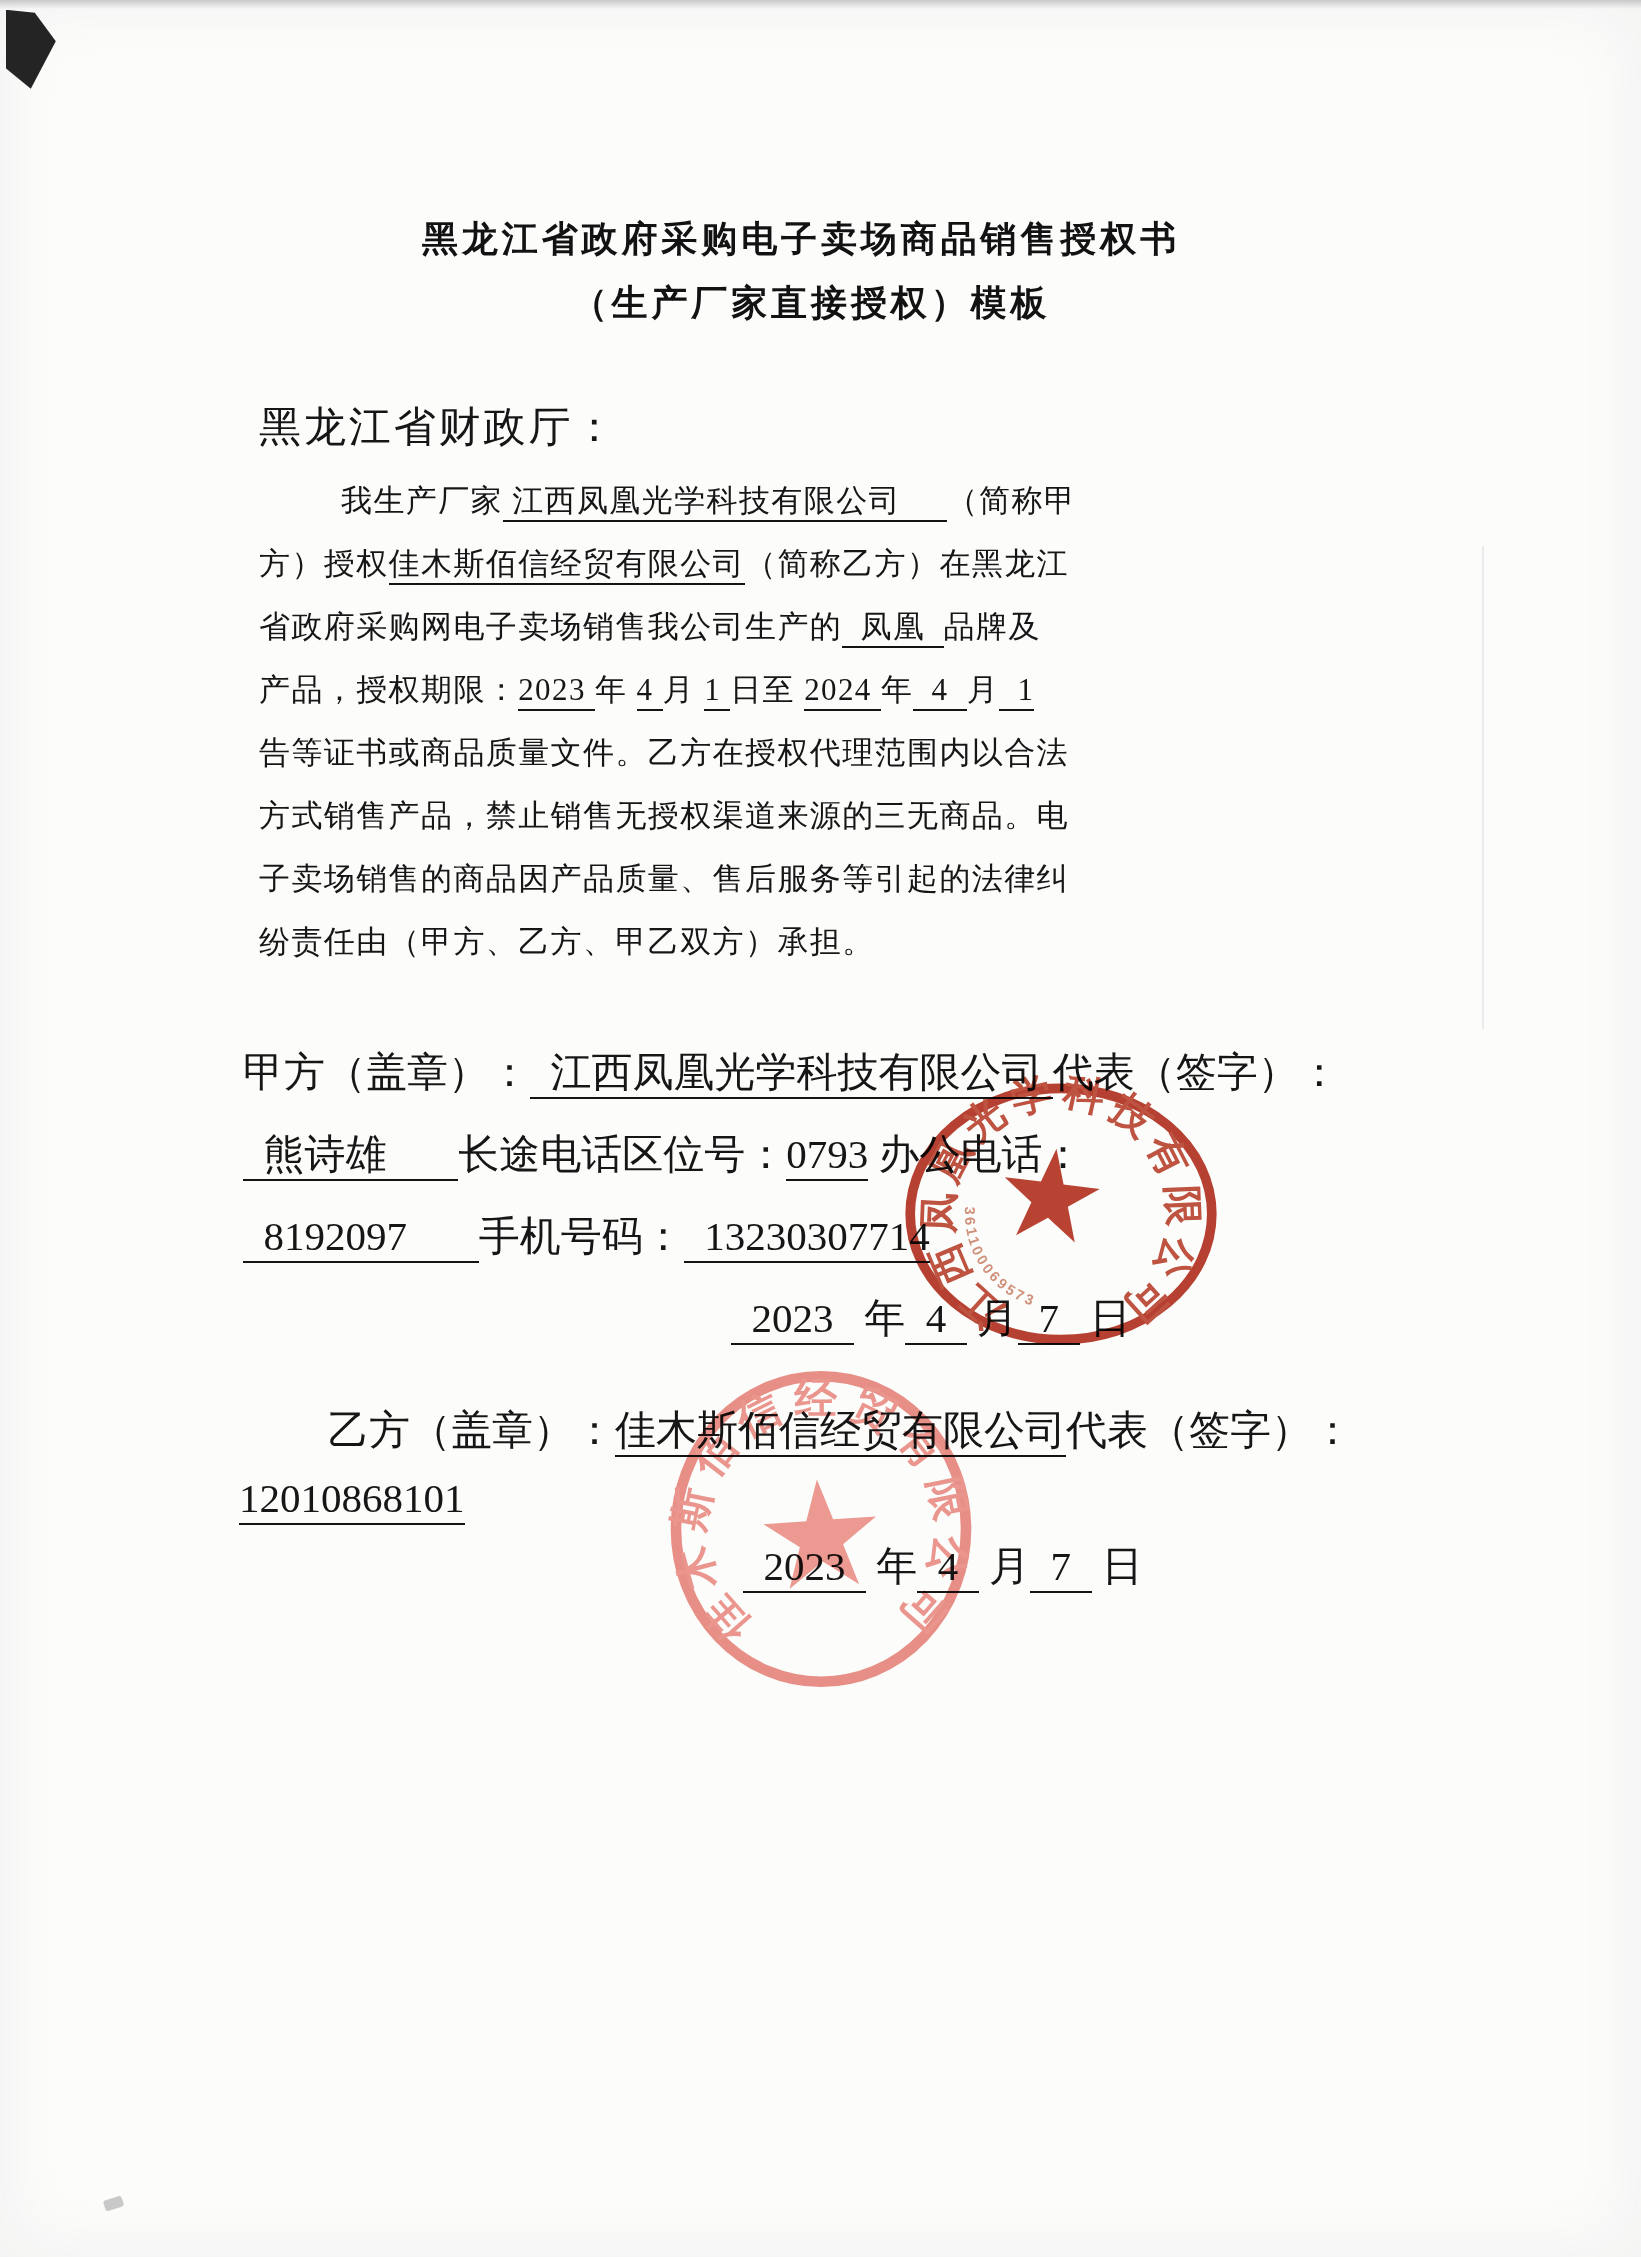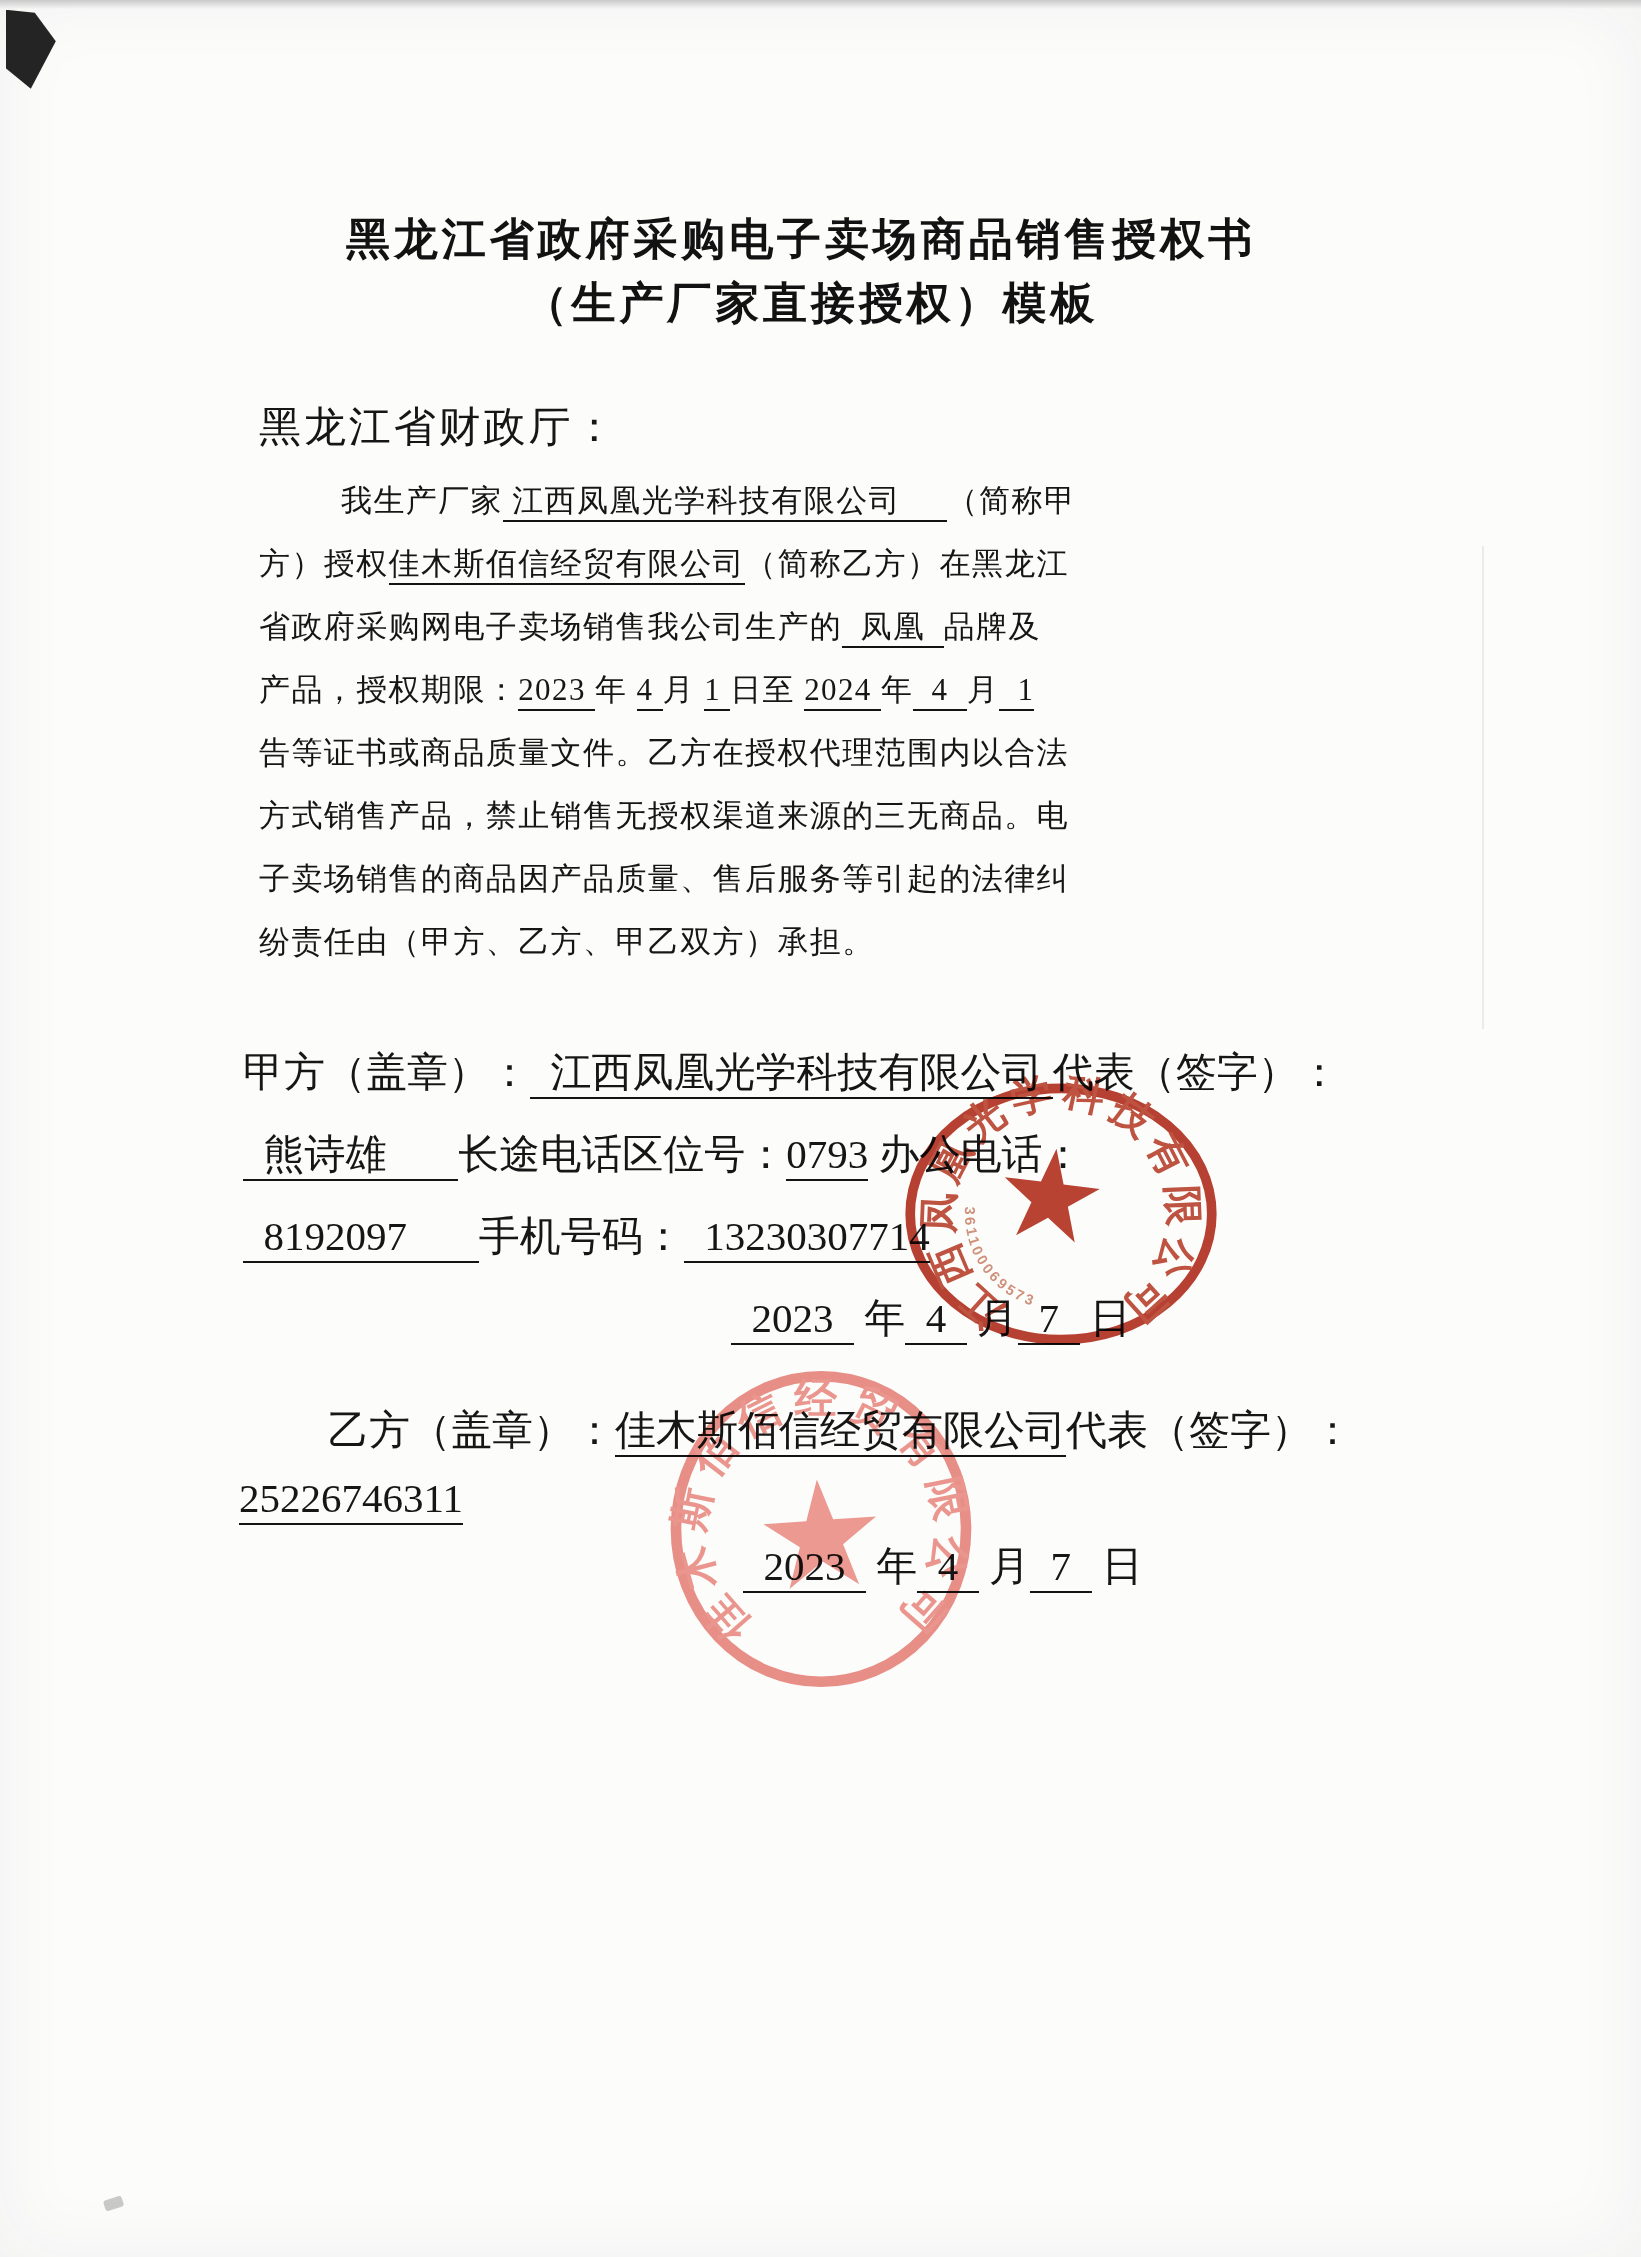--- a/index.html
+++ b/index.html
@@ -17,21 +17,21 @@
   .corner-mark{position:absolute;left:5.8px;top:9.7px;width:50px;height:79px;
     background:#242424;clip-path:polygon(0 0,58% 4%,100% 40%,50% 100%,0 74%);}
   .mark-bl{position:absolute;left:104px;top:2198px;width:19.3px;height:10.6px;
     background:#bcbcbc;transform:rotate(-18deg);border-radius:2.9px;opacity:.8;}
   .crease{position:absolute;left:1482px;top:546px;width:1.9px;height:483px;
     background:#e4e4e7;opacity:.7;}
 
   .title1,.title2{
     position:absolute;left:0;right:39px;text-align:center;
     font-family:"Liberation Sans","DejaVu Sans",sans-serif;
-    font-weight:700;font-size:44px;letter-spacing:3.9px;color:#121212;
+    font-weight:700;font-size:36px;letter-spacing:3.9px;color:#121212;
     white-space:nowrap;line-height:58px;
   }
   .title1{top:210px;}
   .title2{top:274px;padding-left:20px;}
 
   .salutation{
     position:absolute;left:259px;top:400px;
     font-size:42px;letter-spacing:2.9px;line-height:54px;white-space:nowrap;
   }
 
@@ -82,21 +82,21 @@
       <div class="line"><span>纷责任由（甲方、乙方、甲乙双方）承担。</span></div>
     </div>
   <div class="party-a" id="party-a">
       <div class="line"><span>甲方（盖章）：</span><span class="u">&nbsp;&nbsp;江西凤凰光学科技有限公司&nbsp;</span><span>代表（签字）：</span></div>
       <div class="line"><span class="u">&nbsp;&nbsp;熊诗雄&nbsp;&nbsp;&nbsp;&nbsp;&nbsp;&nbsp;&nbsp;</span><span>长途电话区位号：</span><span class="u">0793</span><span> 办公电话：</span></div>
       <div class="line"><span class="u">&nbsp;&nbsp;8192097&nbsp;&nbsp;&nbsp;&nbsp;&nbsp;&nbsp;&nbsp;</span><span>手机号码：</span><span class="u">&nbsp;&nbsp;13230307714</span></div>
       <div class="line date"><span class="u">&nbsp;&nbsp;2023&nbsp;&nbsp;</span><span> 年</span><span class="u">&nbsp;&nbsp;4&nbsp;&nbsp;</span><span> 月</span><span class="u">&nbsp;&nbsp;7&nbsp;&nbsp;</span><span> 日</span></div>
     </div>
   <div class="party-b" id="party-b">
       <div class="line indent"><span>乙方（盖章）：</span><span class="u">佳木斯佰信经贸有限公司</span><span>代表（签字）：</span></div>
-      <div class="line"><span class="u">25226746311</span></div>
+      <div class="line"><span class="u">12010868101</span></div>
       <div class="line date"><span class="u">&nbsp;&nbsp;2023&nbsp;&nbsp;</span><span> 年</span><span class="u">&nbsp;&nbsp;4&nbsp;&nbsp;</span><span> 月</span><span class="u">&nbsp;&nbsp;7&nbsp;&nbsp;</span><span> 日</span></div>
     </div>
 
   <svg class="seal seal-a" viewBox="-180 -180 360 360">
     <ellipse cx="0" cy="0" rx="156" ry="130" fill="none" stroke="#b23220" stroke-width="10"></ellipse>
     <path id="sealArcA" d="M -56,97 A 112,112 0 1,1 56,97" fill="none"></path>
     <text class="seal-text" fill="#bb4530">
       <textPath href="#sealArcA" startOffset="50%" text-anchor="middle">江西凤凰光学科技有限公司</textPath>
     </text>
     <path id="serialArcA" d="M -98,-16 A 99,99 0 0,0 -32,94" fill="none"></path>

